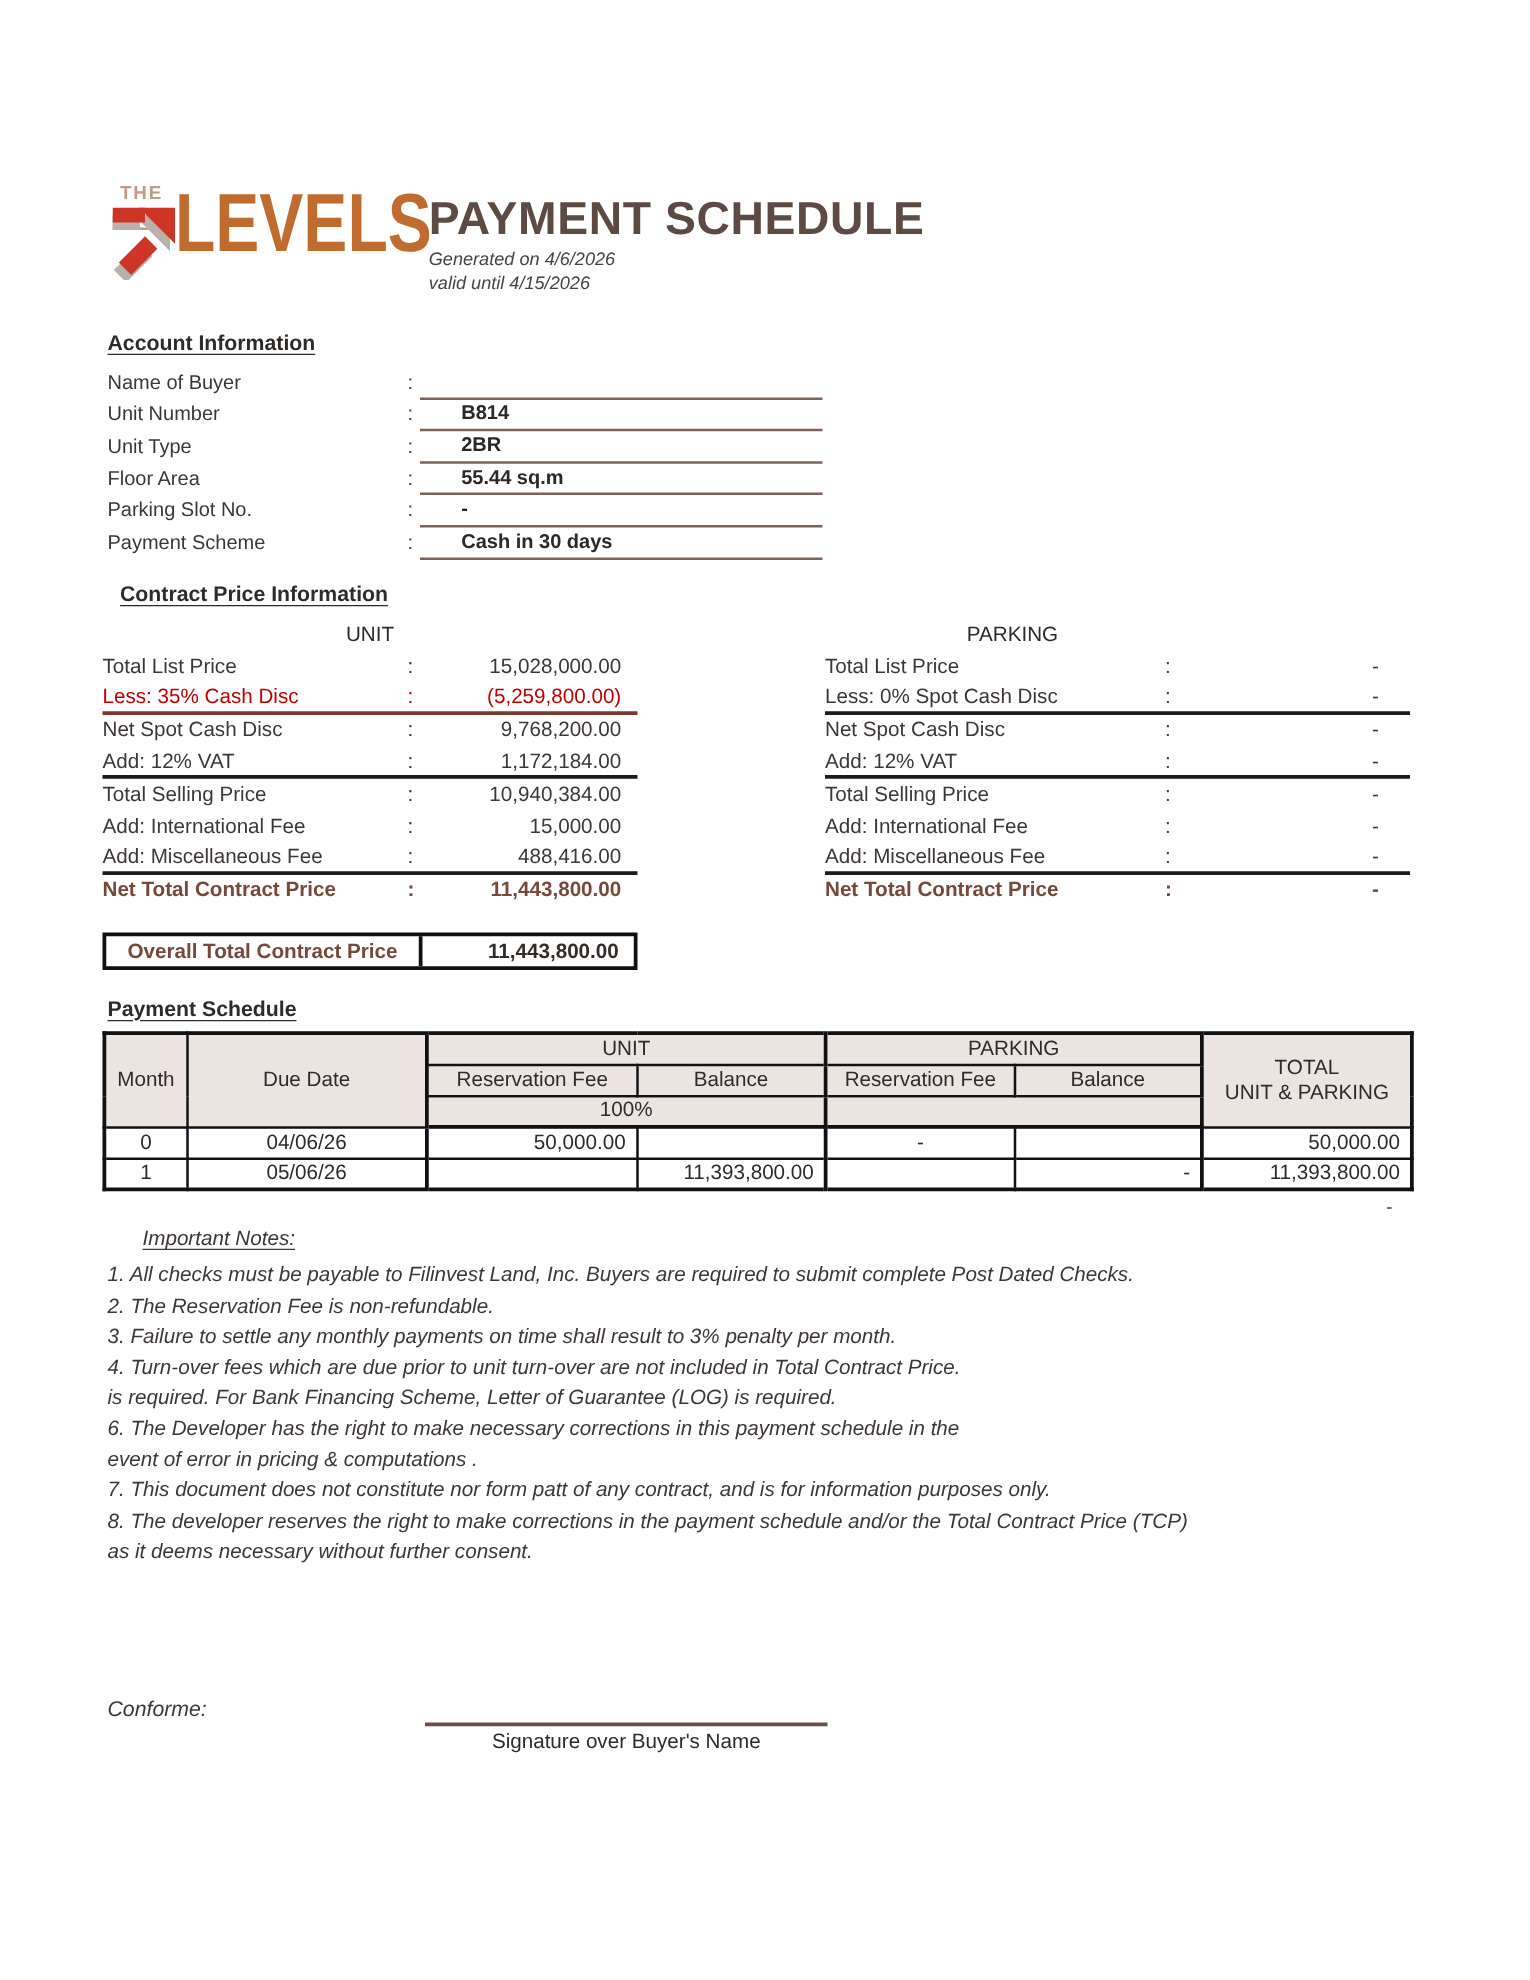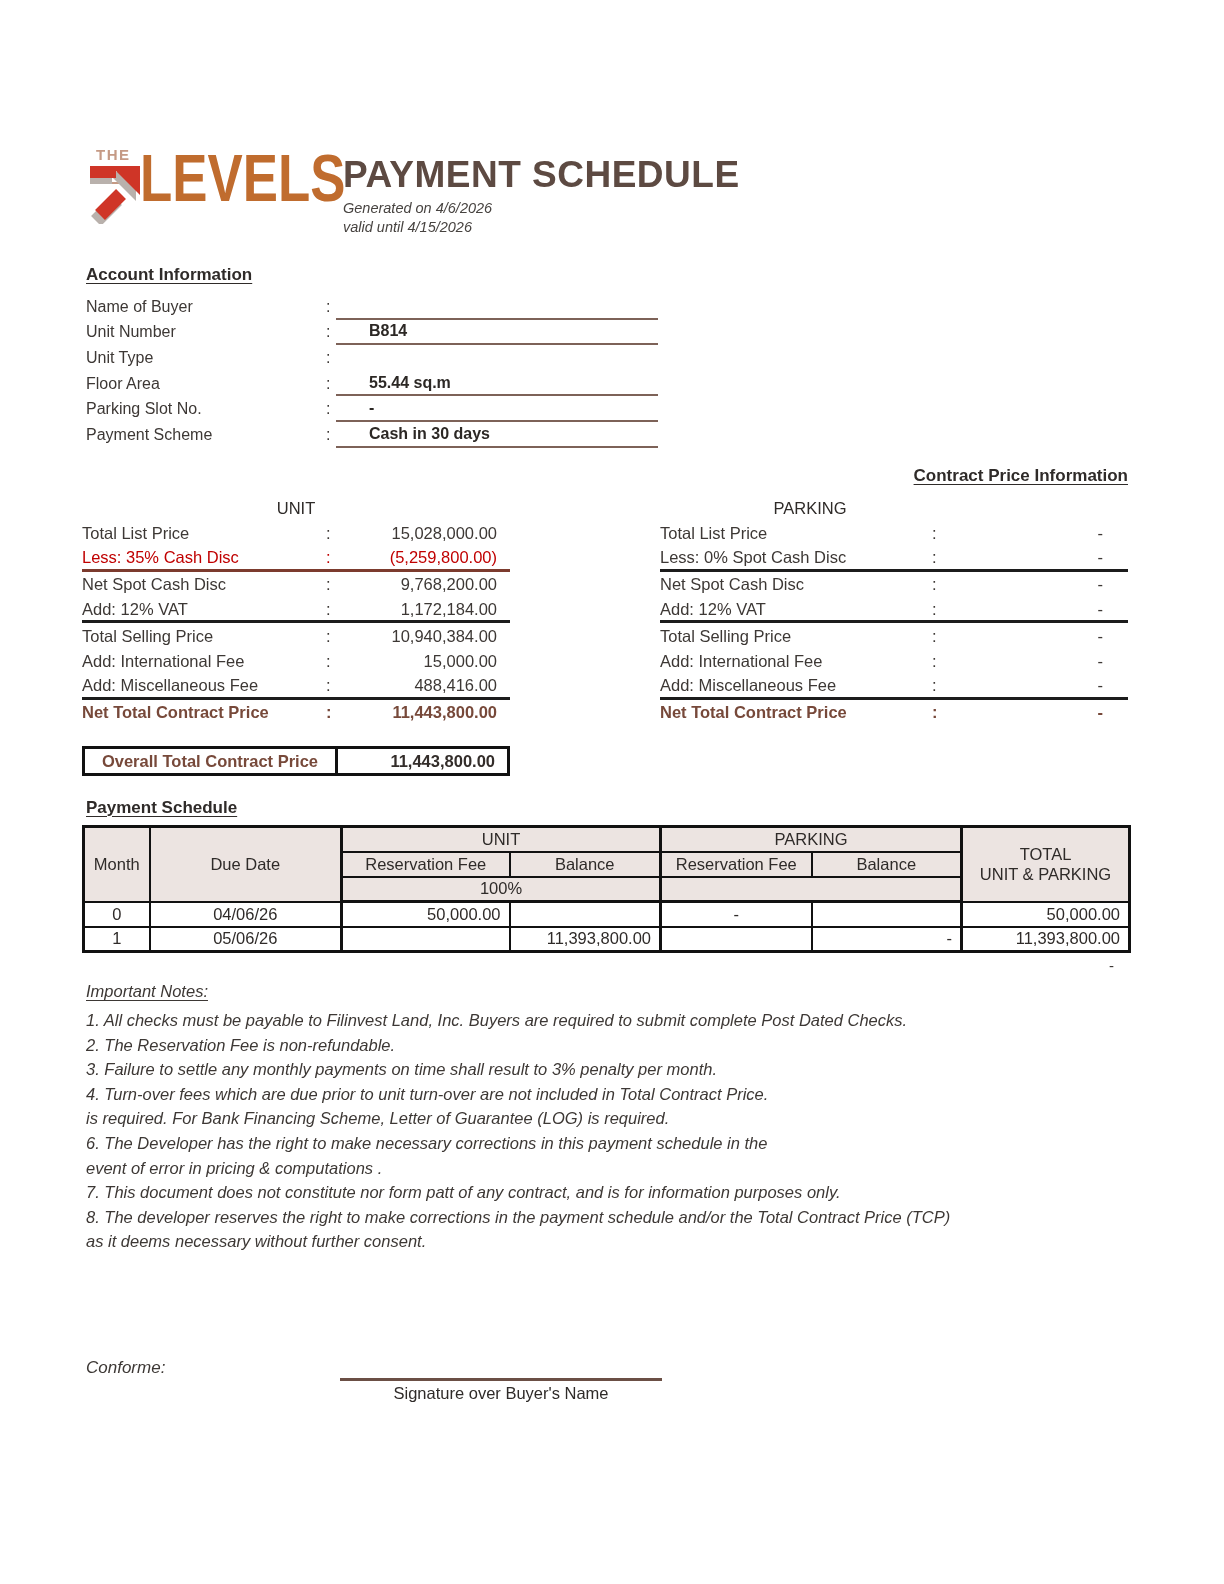--- a/index.html
+++ b/index.html
@@ -41,21 +41,21 @@
   .acct-label { width:240px; color:#3d3835; align-self:center; }
   .acct-colon { width:10px; align-self:center; }
   .acct-value {
     flex:1; border-bottom:2px solid #7d6258; padding-left:33px;
     font-weight:bold; color:#2c2825; align-self:stretch;
     display:flex; align-items:center;
   }
 
   
   .contract { position:absolute; top:466px; left:82px; width:1046px; }
-  .contract .sec-heading { margin-left:0; margin-bottom:6px;text-align:right; }
+  .contract .sec-heading { margin-left:14px; margin-bottom:6px; }
   .cblock { position:absolute; top:29px; }
   .cblock.unit { left:0; width:428px; }
   .cblock.parking { left:578px; width:468px; }
   .cblock-heading { font-size:16.5px; color:#2f2b29; height:26px; line-height:26px; }
   .cblock.unit .cblock-heading { text-align:center; width:428px; }
   .cblock.parking .cblock-heading { text-align:center; width:300px; }
   .crow { display:flex; height:25.6px; align-items:center; font-size:16.5px; }
   .cblock.unit .crow-label { width:244px; }
   .cblock.parking .crow-label { width:272px; }
   .crow-colon { width:10px; }
@@ -95,21 +95,21 @@
   table.sched .thick-b { border-bottom:3px solid #111; }
   table.sched td.c { text-align:center; }
   table.sched td.r { text-align:right; }
   .total-head { line-height:1.25; }
   .trailing-dash { width:1046px; text-align:right; padding-right:14px; font-size:15px; color:#3d3835; margin-top:4px; }
 
   
   .notes { position:absolute; top:982px; left:86px; width:1070px; }
   .notes-heading {
     font-size:16.5px; font-style:italic; color:#3d3835;
-    text-decoration:underline; text-underline-offset:3px; margin-bottom:7px;
+    text-decoration:underline; text-underline-offset:3px; margin-bottom:7px;margin-left:28px;
   }
   .note-line { font-size:16.5px; font-style:italic; color:#3d3835; line-height:24.6px; }
 
   
   .conforme { position:absolute; top:1352px; left:86px; width:640px; height:60px; }
   .conforme-label { font-size:17px; font-style:italic; color:#3d3835; position:absolute; left:0; top:6px; }
   .sig { position:absolute; left:254px; top:26px; width:322px; border-top:3px solid #6b4f45; text-align:center; }
   .sig-caption { font-size:16.5px; color:#2f2b29; padding-top:3px; }
 </style>
 </head>
@@ -150,20 +150,21 @@
       <span class="acct-value"></span>
     </div>
     <div class="acct-row">
       <span class="acct-label">Unit Number</span>
       <span class="acct-colon">:</span>
       <span class="acct-value">B814</span>
     </div>
     <div class="acct-row">
       <span class="acct-label">Unit Type</span>
       <span class="acct-colon">:</span>
+      <span class="acct-value">2BR</span>
     </div>
     <div class="acct-row">
       <span class="acct-label">Floor Area</span>
       <span class="acct-colon">:</span>
       <span class="acct-value">55.44 sq.m</span>
     </div>
     <div class="acct-row">
       <span class="acct-label">Parking Slot No.</span>
       <span class="acct-colon">:</span>
       <span class="acct-value">-</span>

